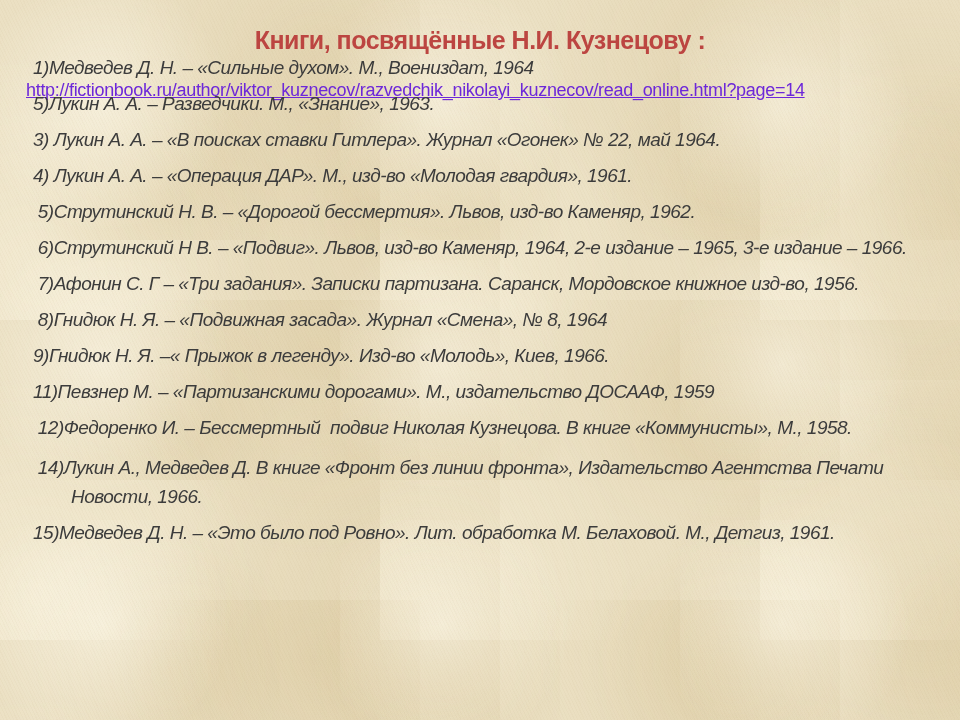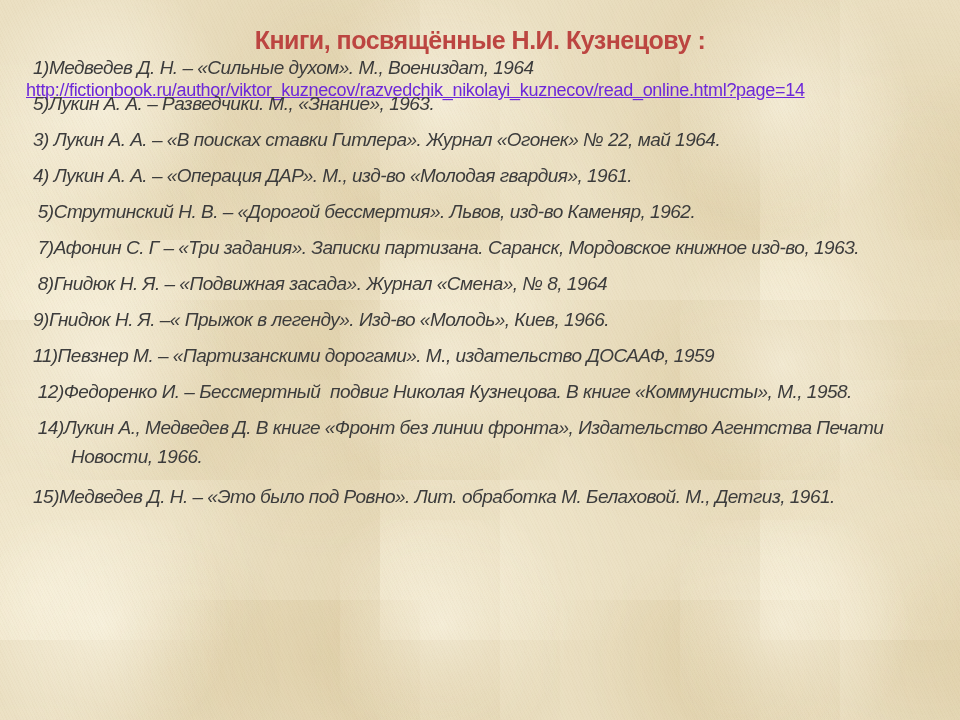--- a/index.html
+++ b/index.html
@@ -82,21 +82,22 @@
 <div class="slide">
   <h1 class="title">Книги, посвящённые Н.И. Кузнецову :</h1>
 
   <div class="book-list" id="book-list">
 
   <p class="item">1)Медведев Д. Н. – «Сильные духом». М., Воениздат, 1964</p>
       <p class="item">5)Лукин А. А. – Разведчики. М., «Знание», 1963.</p>
       <p class="item">3) Лукин А. А. – «В поисках ставки Гитлера». Журнал «Огонек» № 22, май 1964.</p>
       <p class="item">4) Лукин А. А. – «Операция ДАР». М., изд-во «Молодая гвардия», 1961.</p>
       <p class="item"> 5)Струтинский Н. В. – «Дорогой бессмертия». Львов, изд-во Каменяр, 1962.</p>
-      <p class="item"> 7)Афонин С. Г – «Три задания». Записки партизана. Саранск, Мордовское книжное изд-во, 1963.</p>
+      <p class="item"> 6)Струтинский Н В. – «Подвиг». Львов, изд-во Каменяр, 1964, 2-е издание – 1965, 3-е издание – 1966.</p>
+      <p class="item"> 7)Афонин С. Г – «Три задания». Записки партизана. Саранск, Мордовское книжное изд-во, 1956.</p>
       <p class="item"> 8)Гнидюк Н. Я. – «Подвижная засада». Журнал «Смена», № 8, 1964</p>
       <p class="item">9)Гнидюк Н. Я. –« Прыжок в легенду». Изд-во «Молодь», Киев, 1966.</p>
       <p class="item">11)Певзнер М. – «Партизанскими дорогами». М., издательство ДОСААФ, 1959</p>
       <p class="item"> 12)Федоренко И. – Бессмертный  подвиг Николая Кузнецова. В книге «Коммунисты», М., 1958.</p>
       <p class="item"> 14)Лукин А., Медведев Д. В книге «Фронт без линии фронта», Издательство Агентства Печати Новости, 1966.</p>
       <p class="item">15)Медведев Д. Н. – «Это было под Ровно». Лит. обработка М. Белаховой. М., Детгиз, 1961.</p>
     </div>
 
   <a class="bottom-link" href="#">http://fictionbook.ru/author/viktor_kuznecov/razvedchik_nikolayi_kuznecov/read_online.html?page=14</a>
 </div>

